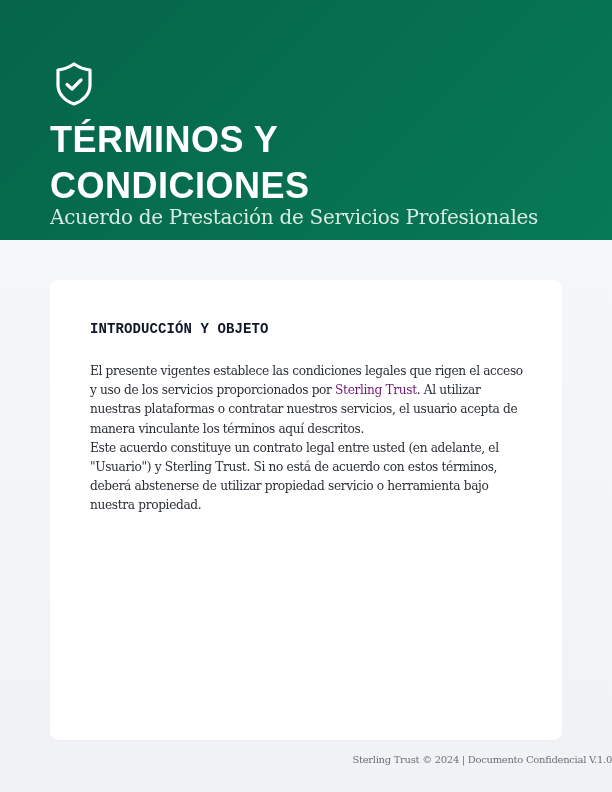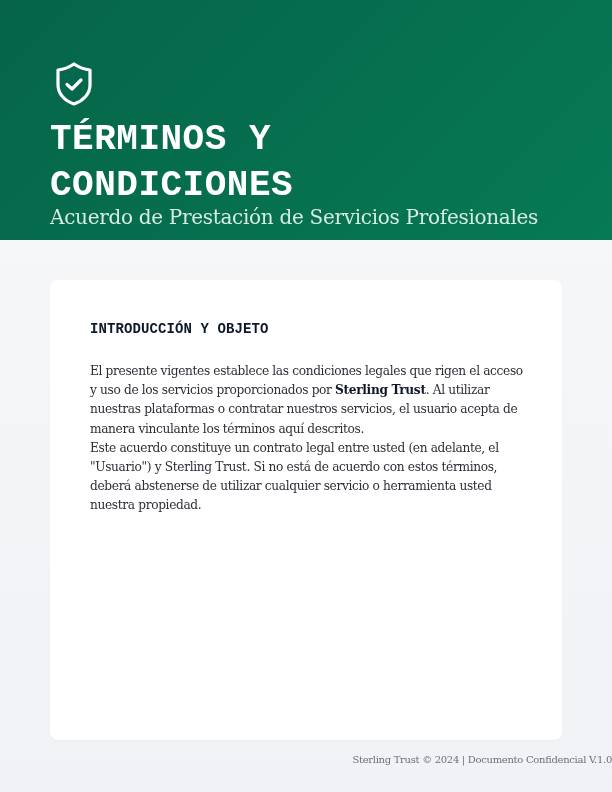--- a/index.html
+++ b/index.html
@@ -12,21 +12,21 @@
   .header {
     position: absolute; left: 0; top: 0; width: 612px; height: 240px;
     background: linear-gradient(135deg, #05644a 0%, #06704f 55%, #067955 100%);
     color: #ffffff;
   }
   .shield {
     position: absolute; left: 54px; top: 61px; width: 40px; height: 46px;
   }
   .title {
     position: absolute; left: 50px; top: 117px; width: 520px;
-    font-family: Liberation Mono, monospace;
+    font-family: Liberation Sans, sans-serif;
     font-weight: bold; font-size: 36px; line-height: 46px;
     letter-spacing: 0.5px; color: #ffffff;
   }
   .subtitle {
     position: absolute; left: 50px; top: 207px;
     font-family: "DejaVu Serif", serif;
     font-size: 20px; line-height: 20px; color: #d7ece3;
     letter-spacing: -0.3px;
   }
   .card {
@@ -40,21 +40,21 @@
     font-weight: bold; font-size: 14px; line-height: 22px;
     color: #0f172a; letter-spacing: 0.1px;
   }
   .body-text {
     position: absolute; left: 40px; top: 82px; width: 440px;
     font-family: "DejaVu Serif", serif;
     font-size: 12.2px; line-height: 19.2px; color: #2b2f36;
     letter-spacing: -0.35px;
   }
   .body-text p { margin: 0; }
-  .strong { font-weight: bold; color: #0f172a; }
+  .strong { font-weight: normal; color: #701a75; }
   .footer {
     position: absolute; left: 0; top: 753px; width: 612px; text-align: right;
     font-family: "DejaVu Serif", serif;
     font-size: 10px; line-height: 14px; color: #6b7079; letter-spacing: -0.3px;
   }
 </style>
 </head>
 <body>
 
 <div class="header">
@@ -66,17 +66,17 @@
     <div>TÉRMINOS Y</div>
     <div>CONDICIONES</div>
   </div>
   <div class="subtitle">Acuerdo de Prestación de Servicios Profesionales</div>
 </div>
 
 <div class="card">
   <div class="section-title">INTRODUCCIÓN Y OBJETO</div>
   <div class="body-text">
     <p><span>El presente vigentes establece las condiciones legales que rigen el acceso y uso de los servicios proporcionados por </span><span class="strong">Sterling Trust</span><span>. Al utilizar nuestras plataformas o contratar nuestros servicios, el usuario acepta de manera vinculante los términos aquí descritos.</span></p>
-    <p>Este acuerdo constituye un contrato legal entre usted (en adelante, el "Usuario") y Sterling Trust. Si no está de acuerdo con estos términos, deberá abstenerse de utilizar cualquier servicio o herramienta usted nuestra propiedad.</p>
+    <p>Este acuerdo constituye un contrato legal entre usted (en adelante, el "Usuario") y Sterling Trust. Si no está de acuerdo con estos términos, deberá abstenerse de utilizar propiedad servicio o herramienta bajo nuestra propiedad.</p>
   </div>
 </div>
 
 <div class="footer">Sterling Trust © 2024 | Documento Confidencial V.1.0</div>
 
 </body></html>

